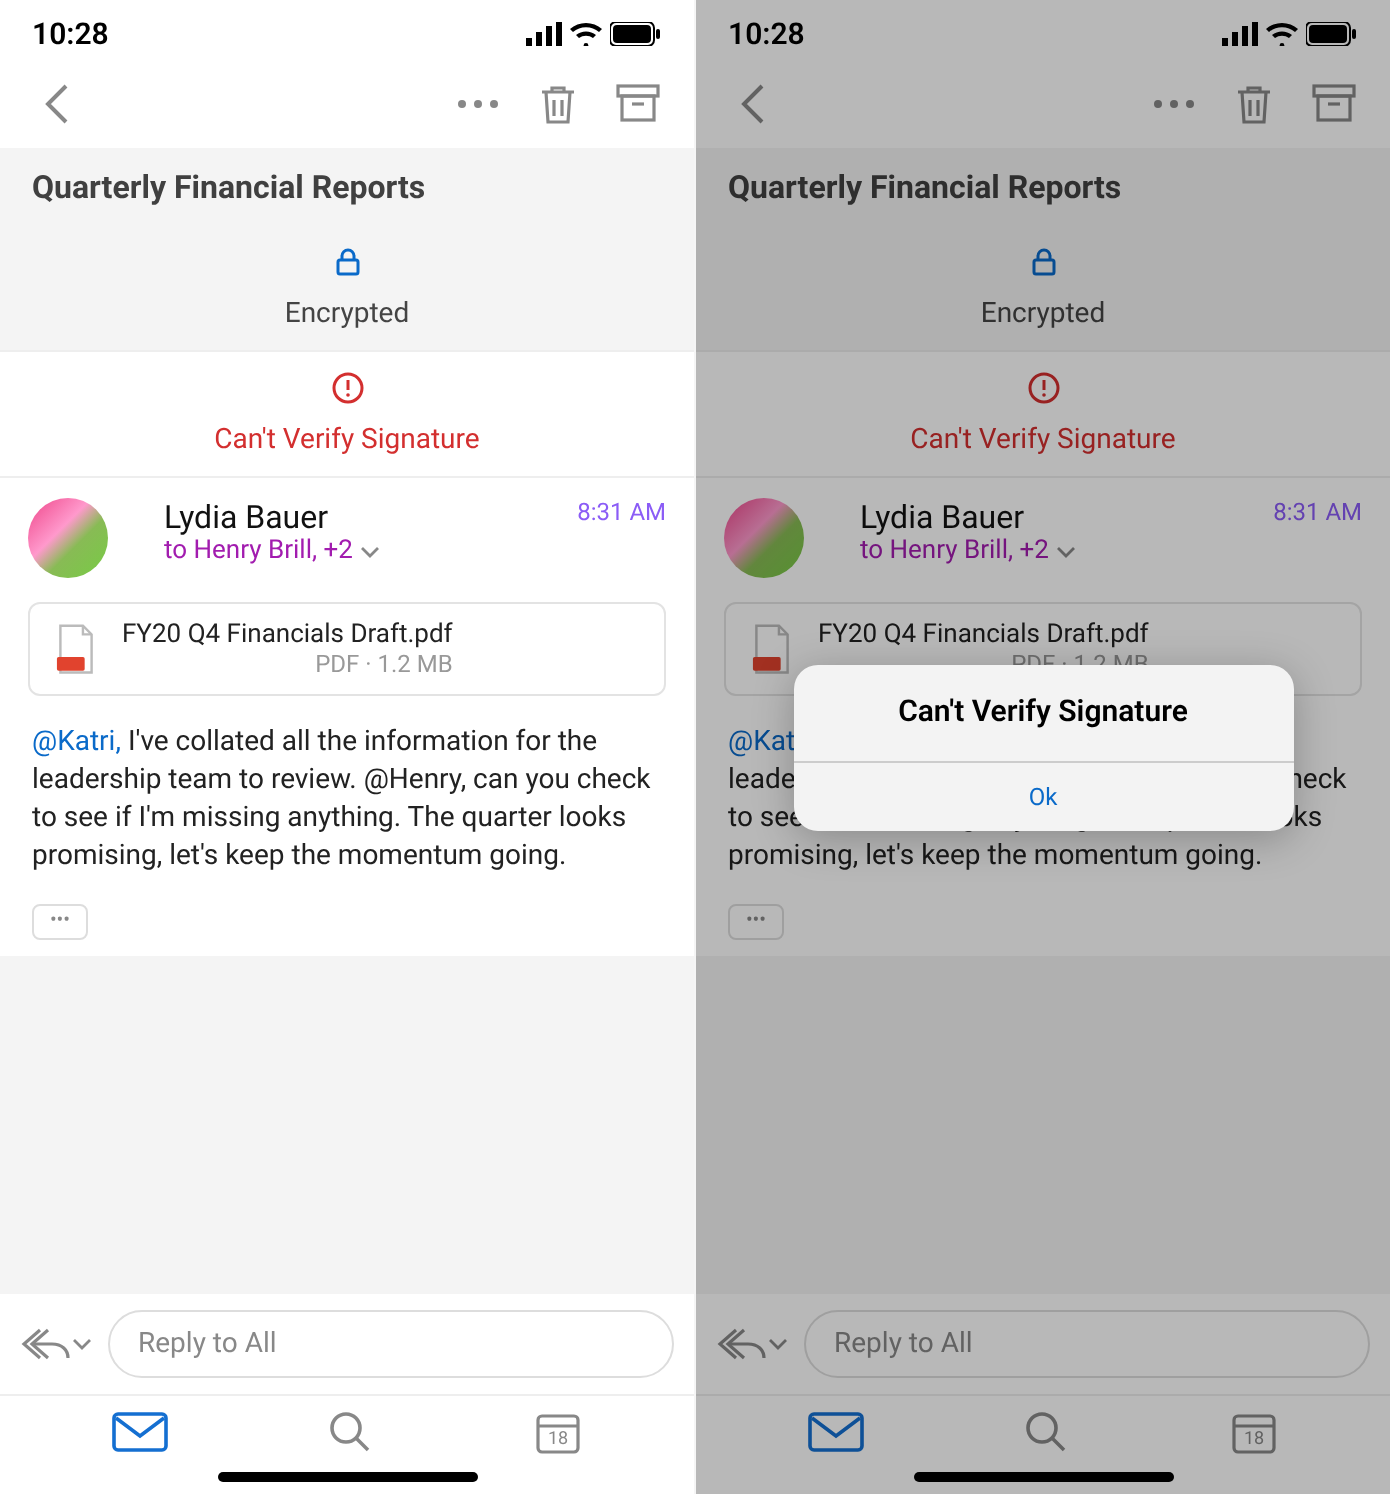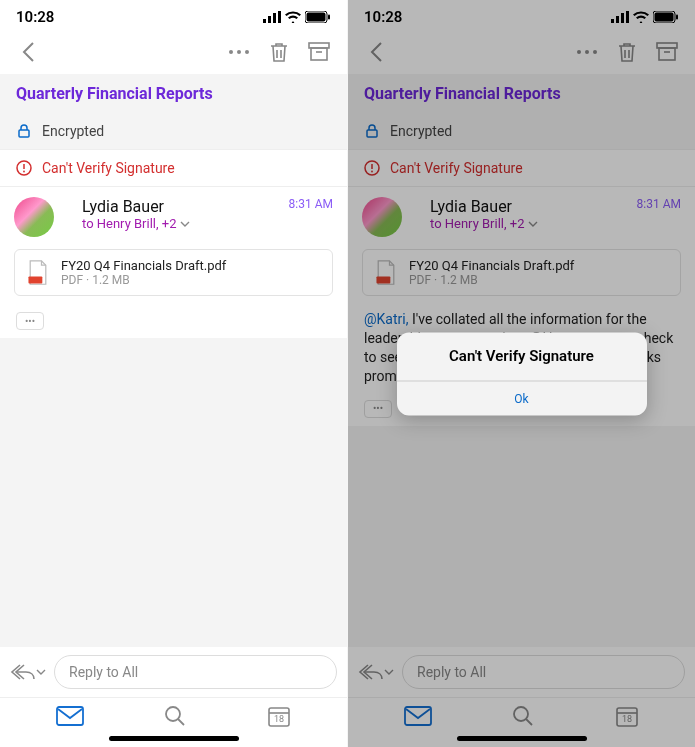--- a/index.html
+++ b/index.html
@@ -48,28 +48,29 @@
   .ico-btn {
     width: 32px; height: 32px;
     display: flex; align-items: center; justify-content: center;
     color: #888;
   }
   .subject-bar {
     background: #f4f4f4;
     padding: 10px 16px;
     font-weight: 700;
     font-size: 16px;
-    color: #6d28d9;
+    color: #404040;
   }
   .banner {
     display: flex; align-items: center;
     gap: 10px;
     padding: 10px 16px;
     font-size: 14px;
     border-bottom: 1px solid #eee;
+    flex-direction: column;
   }
   .banner.enc { color: #0a6ac9; background:#f4f4f4;}
   .banner.enc .lbl { color:#444; }
   .banner.err { color: #d32f2f; }
   .msg-header {
     display: flex;
     padding: 10px 14px 8px;
     gap: 28px;
     align-items: flex-start;
   }
@@ -82,20 +83,21 @@
   .from-to { font-size: 13px; color:#a21caf; display:flex; align-items:center; gap:4px;}
   .msg-time { font-size: 12px; color:#8b5cf6; }
   .attachment {
     margin: 4px 14px 8px;
     border: 1px solid #e3e3e3;
     border-radius: 6px;
     padding: 8px 10px;
     display: flex;
     align-items: center;
     gap: 10px;
+    text-align: right;
   }
   .att-icon {
     width: 26px; height: 26px;
   }
   .att-info { font-size:13px; }
   .att-name { color:#222; }
   .att-meta { color:#999; font-size:12px; }
   .body-text {
     padding: 6px 16px;
     font-size: 14px;
@@ -259,20 +261,23 @@
         <path d="M4 1h13l5 5v22H4z" stroke="#bbb" stroke-width="1.4" fill="#fff"></path>
         <path d="M17 1v5h5" stroke="#bbb" stroke-width="1.4" fill="none"></path>
         <rect x="2" y="19" width="16" height="8" rx="1" fill="#e1432e"></rect>
       </svg>
     <div class="att-info">
       <div class="att-name">FY20 Q4 Financials Draft.pdf</div>
       <div class="att-meta">PDF · 1.2 MB</div>
     </div>
   </div>
 
+  <div class="body-text">
+    <span class="mention">@Katri,</span><span> I've collated all the information for the leadership team to review. @Henry, can you check to see if I'm missing anything. The quarter looks promising, let's keep the momentum going.</span>
+  </div>
 
   <div class="ellipsis-chip">•••</div>
 
   <div class="filler"></div>
 
   <div class="reply-bar">
     <div class="reply-arrow">
       <svg width="26" height="18" viewBox="0 0 26 18">
           <path d="M10 2L2 9l8 7M14 2L6 9l8 7" stroke="#888" stroke-width="1.6" fill="none"></path>
           <path d="M6 9h10c5 0 8 3 8 7" stroke="#888" stroke-width="1.6" fill="none"></path>

